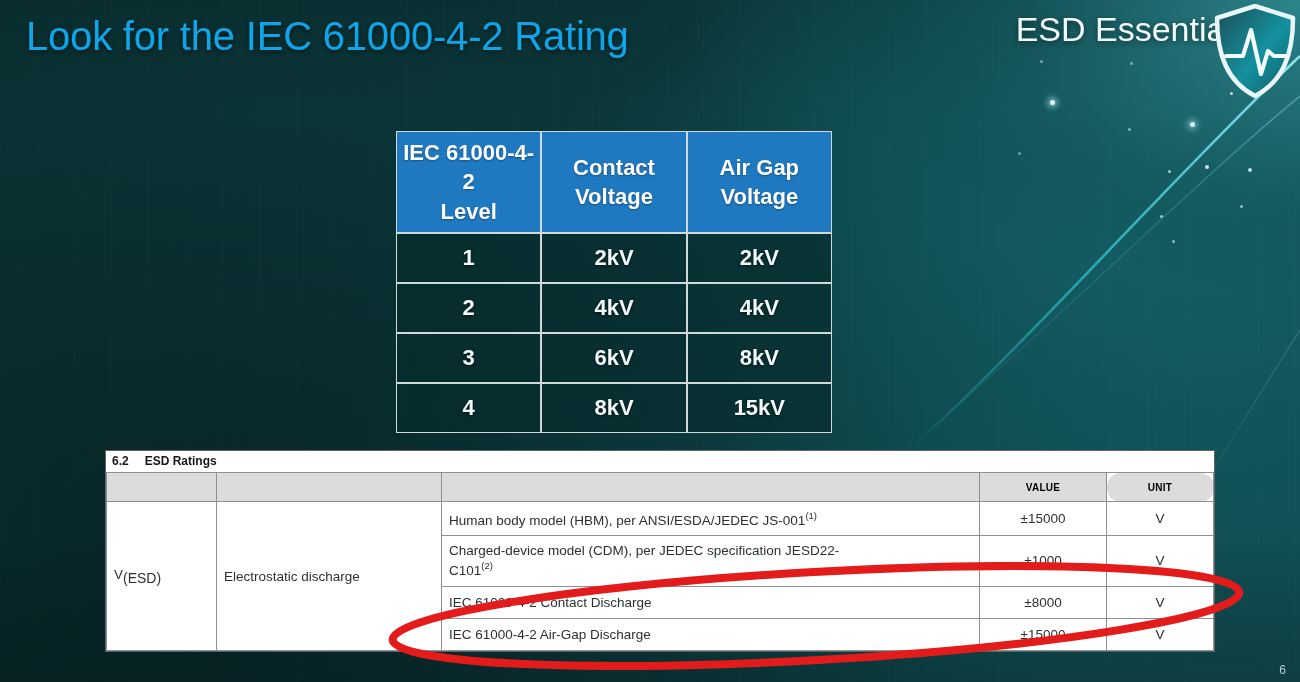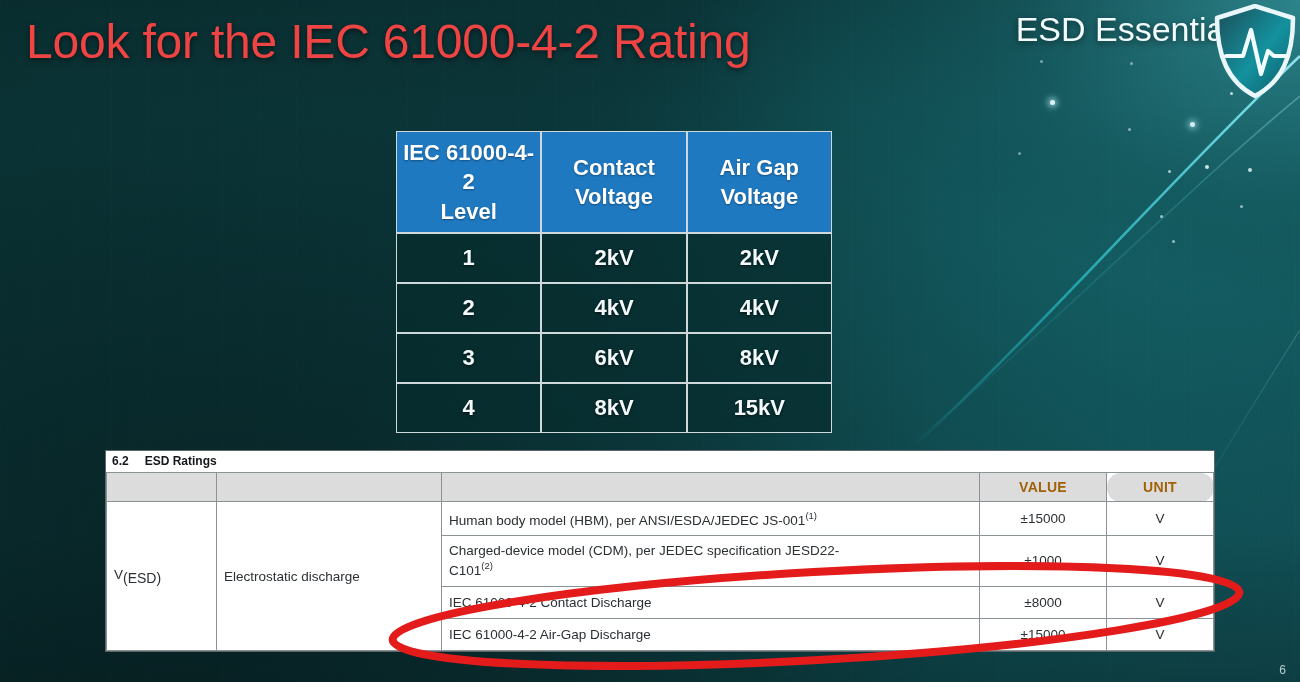--- a/index.html
+++ b/index.html
@@ -41,23 +41,23 @@
       linear-gradient(to right, rgba(0,0,0,0.05) 1px, rgba(0,0,0,0) 1px);
     background-size: 37px 100%, 61px 100%;
   }
   .swoosh-wrap { position: absolute; inset: 0; }
 
   
   .slide-title {
     position: absolute;
     left: 26px;
     top: 14px;
-    font-size: 48px;
+    font-size: 40px;
     font-weight: 400;
-    color: #ef4444;
+    color: #0ea5e9;
     letter-spacing: -0.2px;
     text-shadow: 0 2px 5px rgba(0,0,0,0.55);
     white-space: nowrap;
   }
   .brand {
     position: absolute;
     right: 50px;
     top: 10px;
     display: flex;
     align-items: center;
@@ -141,22 +141,22 @@
     border: 1px solid #8b9295;
     font-size: 13.5px;
     color: #2b3033;
     padding: 3px 7px;
     vertical-align: middle;
   }
   .ds-head td { background: #dcdcdc; height: 22px; }
   .ds-head .vcol, .ds-head .ucol {
     text-align: center;
     font-weight: bold;
-    font-size: 14px;
-    color: #a16207;
+    font-size: 10px;
+    color: #000000;
     letter-spacing: .3px;
   }
   .sym-col { width: 95px; text-align: left; padding-left: 9px; font-size: 15px; }
   .name-col { width: 210px; font-size: 15px; }
   .desc-col { }
   .vcol { width: 112px; text-align: center; }
   .ucol { width: 92px; text-align: center; border-radius: 14px; }
   .r-contact td, .r-air td { height: 25px; }
   .r-hbm td { height: 27px; }
   .r-cdm td { height: 44px; line-height: 1.25; }

